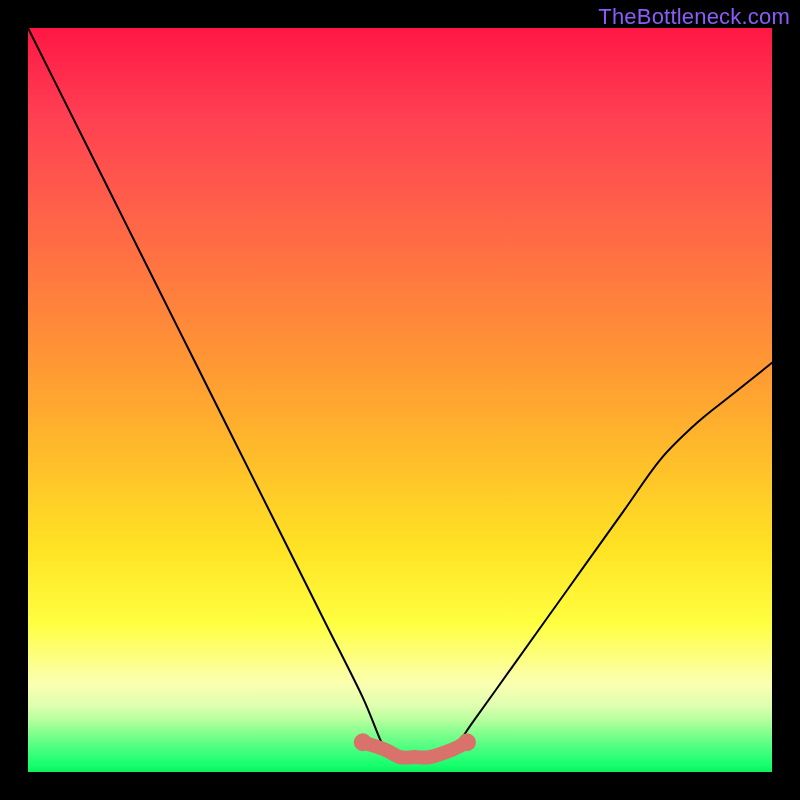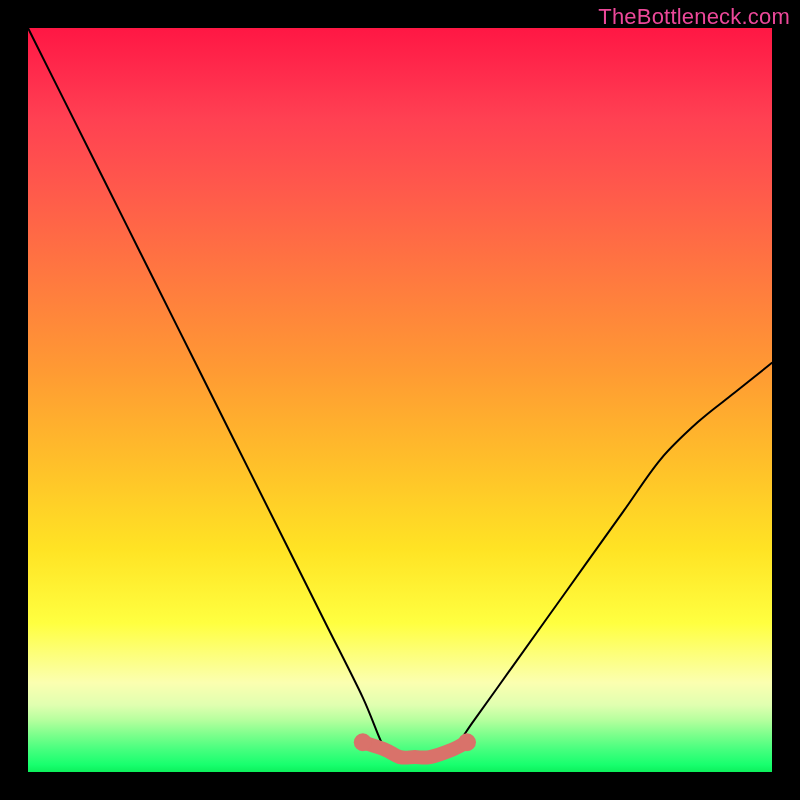--- a/index.html
+++ b/index.html
@@ -51,21 +51,21 @@
     left: 0;
     top: 0;
     width: 744px;
     height: 744px;
     overflow: visible;
   }
   .watermark {
     position: absolute;
     top: 4px;
     right: 10px;
-    color: #ec4899;
+    color: #8b5cf6;
     font-size: 22px;
     letter-spacing: 0.2px;
     user-select: none;
   }
 </style>
 </head>
 <body>
 
 <div class="frame">
 

